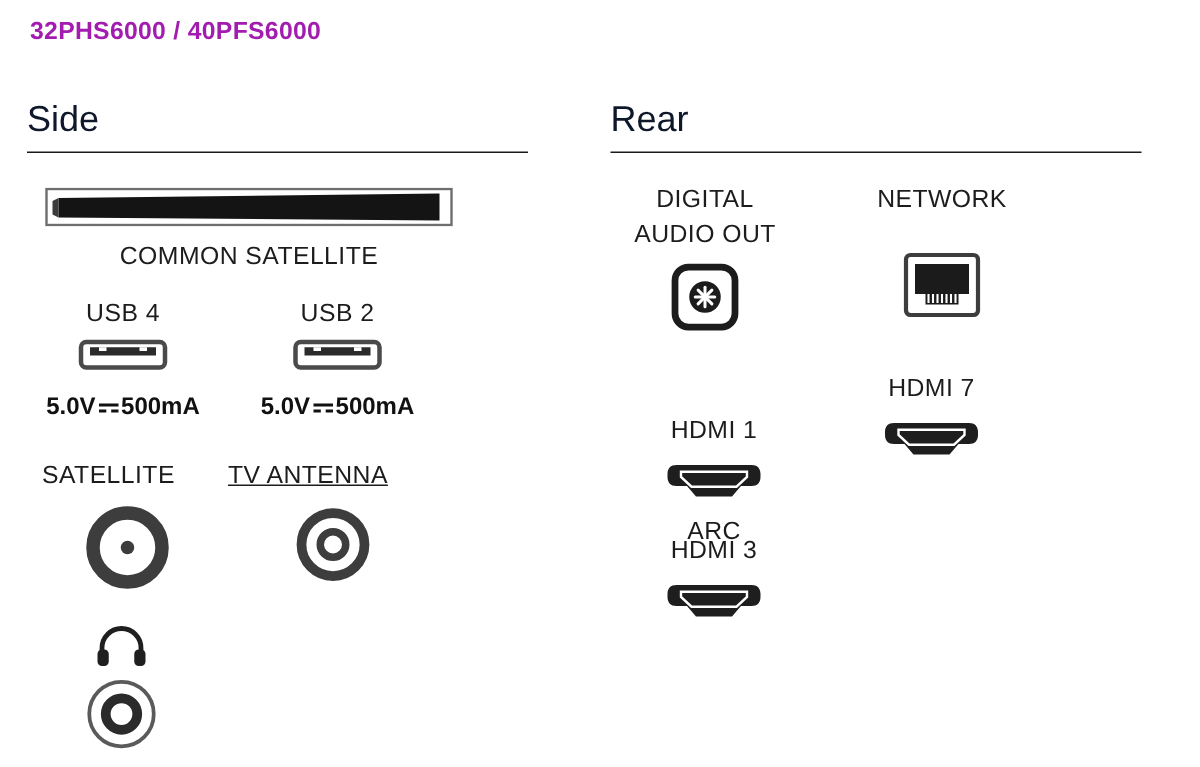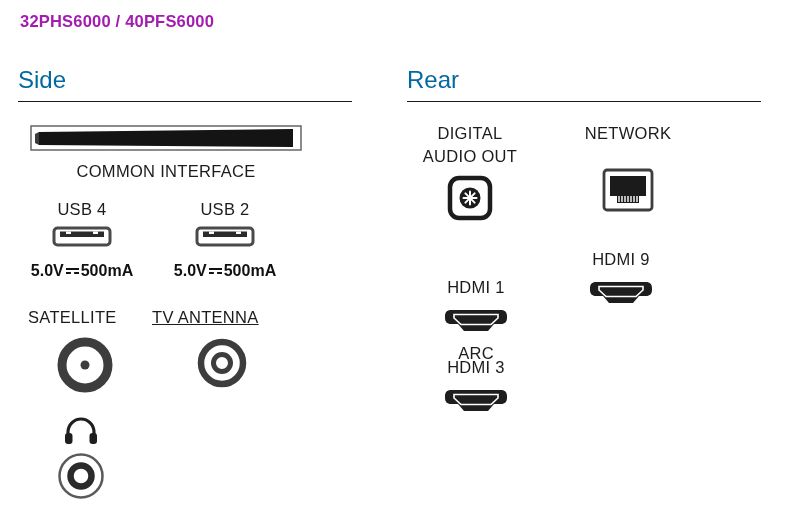--- a/index.html
+++ b/index.html
@@ -16,21 +16,21 @@
   .abs { position: absolute; }
   .title {
     font-size: 16.5px;
     font-weight: 700;
     letter-spacing: 0.2px;
     color: #a21caf;
   }
   .heading {
     font-size: 24px;
     font-weight: 400;
-    color: #0369a1;
+    color: #0f172a;
   }
   .rule {
     height: 0;
     border-top: 1.6px solid #1a1a1a;
   }
   .label {
     font-size: 16.5px;
     letter-spacing: 0.3px;
     color: #1c1c1c;
     line-height: 1.2;
@@ -83,21 +83,21 @@
   <div class="abs heading" style="left:407px; top:66px;">Rear</div>
   <div class="abs rule" style="left:407px; top:101px; width:354px;"></div>
 
   <div class="abs" style="left:30px; top:125px;">
     <svg width="272" height="26" viewBox="0 0 272 26">
       <rect x="1" y="1" width="270" height="24" fill="#ffffff" stroke="#6e6e6e" stroke-width="1.6"></rect>
       <polygon points="9,7 263,4 263,22 9,20" fill="#141414"></polygon>
       <polygon points="5,9 9,7 9,20 5,18" fill="#3c3c3c"></polygon>
     </svg>
   </div>
-  <div class="abs label center" style="left:30px; top:162px; width:272px;">COMMON INTERFACE</div>
+  <div class="abs label center" style="left:30px; top:162px; width:272px;">COMMON SATELLITE</div>
 
   <div class="abs vblock" style="left:36px; top:200px; width:92px;">
     <div class="label">USB 4</div>
     <div class="usb-icon-wrap">
       <svg width="60" height="21" viewBox="0 0 60 21">
         <rect x="2" y="2" width="56" height="17" rx="3.5" fill="#ffffff" stroke="#4a4a4a" stroke-width="3"></rect>
         <rect x="8" y="5.5" width="44" height="5.5" fill="#2b2b2b"></rect>
         <rect x="14" y="5.5" width="5" height="2.5" fill="#ffffff"></rect>
         <rect x="41" y="5.5" width="5" height="2.5" fill="#ffffff"></rect>
       </svg>
@@ -197,21 +197,21 @@
     <div class="hdmi-icon-wrap">
       <svg width="64" height="24" viewBox="0 0 64 24">
         <path d="M7 1 H57 C60.9 1 63 3.2 63 7 V9 C63 12.8 60.9 15 57 15 H50 L44 22 H20 L14 15 H7 C3.1 15 1 12.8 1 9 V7 C1 3.2 3.1 1 7 1 Z" fill="#1e1e1e"></path>
         <path d="M10 5.5 H54 V9 L47 15.5 H17 L10 9 Z" fill="none" stroke="#ffffff" stroke-width="1.6"></path>
       </svg>
     </div>
     <div class="label hdmi-sub">ARC</div>
   </div>
 
   <div class="abs vblock" style="left:575px; top:250px; width:92px;">
-    <div class="label">HDMI 9</div>
+    <div class="label">HDMI 7</div>
     <div class="hdmi-icon-wrap">
       <svg width="64" height="24" viewBox="0 0 64 24">
         <path d="M7 1 H57 C60.9 1 63 3.2 63 7 V9 C63 12.8 60.9 15 57 15 H50 L44 22 H20 L14 15 H7 C3.1 15 1 12.8 1 9 V7 C1 3.2 3.1 1 7 1 Z" fill="#1e1e1e"></path>
         <path d="M10 5.5 H54 V9 L47 15.5 H17 L10 9 Z" fill="none" stroke="#ffffff" stroke-width="1.6"></path>
       </svg>
     </div>
   </div>
 
   <div class="abs vblock" style="left:430px; top:358px; width:92px;">
     <div class="label">HDMI 3</div>

